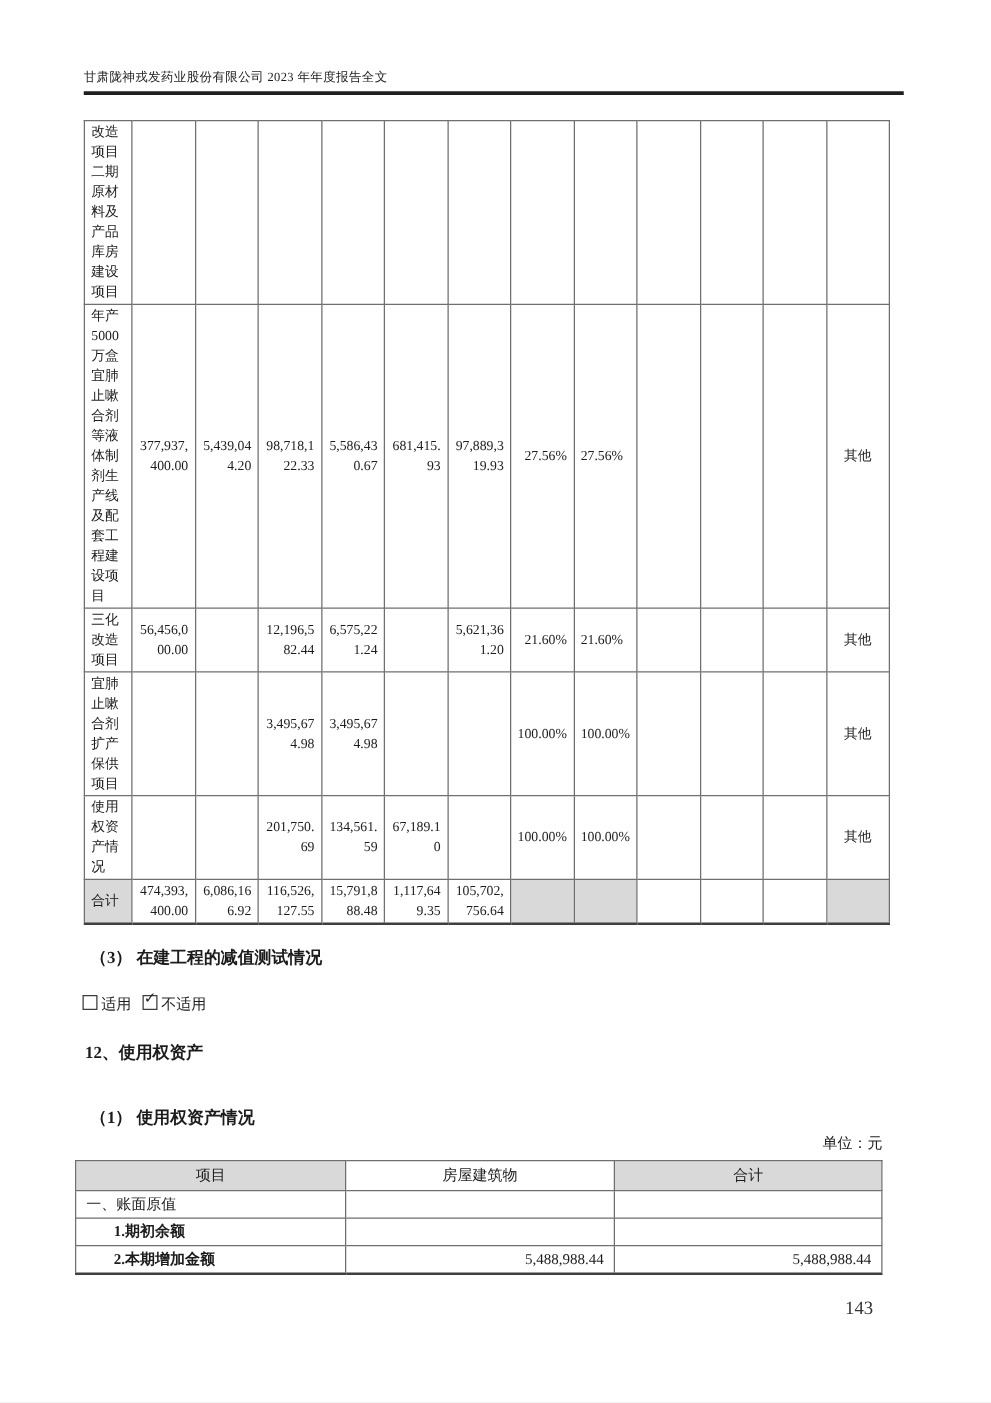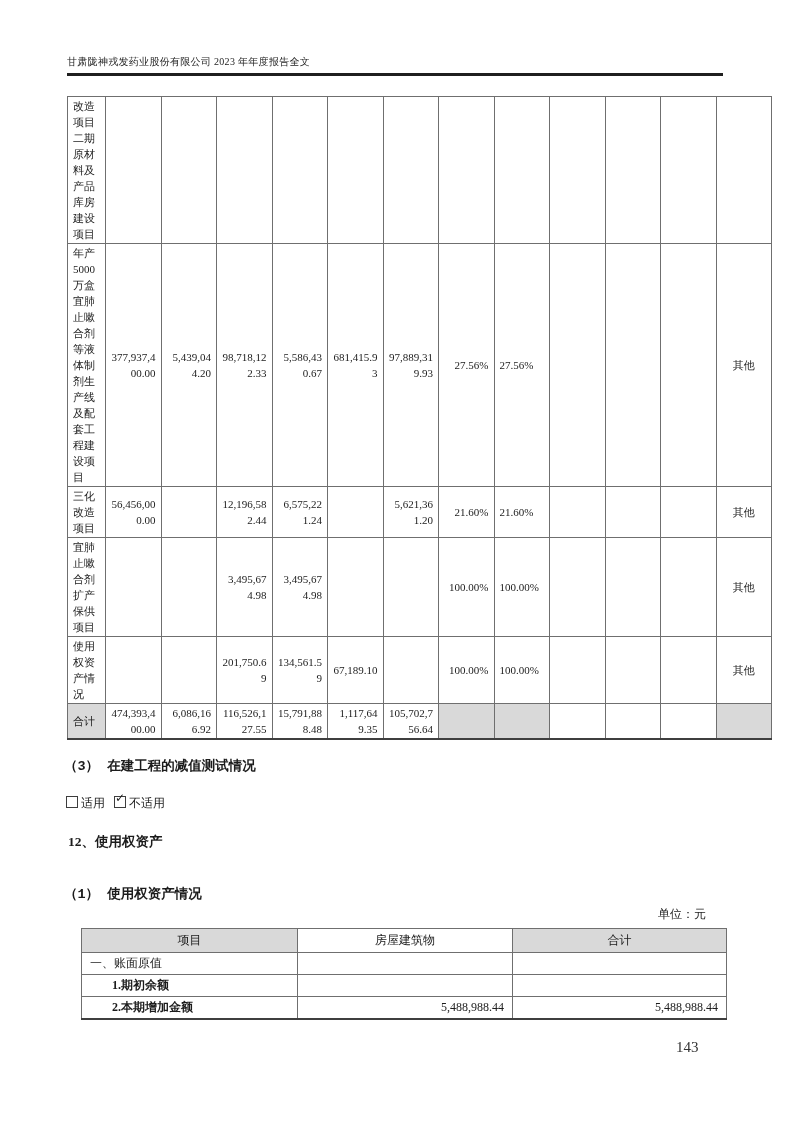--- a/index.html
+++ b/index.html
@@ -9,55 +9,55 @@
   }
   
   .doc-header{
     position:absolute;top:55px;left:67px;width:656px;text-align:left;
     font-size:10px;letter-spacing:.3px;white-space:nowrap;
   }
   .header-rule{position:absolute;top:73px;left:67px;width:656px;height:2.5px;background:#1f1f1f;}
   
   table{border-collapse:collapse;}
   .cip{
-    position:absolute;top:96px;left:67px;width:705px;table-layout:fixed;
+    position:absolute;top:96px;left:67px;width:645px;table-layout:fixed;
     font-size:11px;line-height:16px;border:1px solid #5f5f5f;
   }
   .cip td{
     border:1px solid #6f6f6f;padding:1px 5px;vertical-align:middle;
     word-break:break-all;overflow:hidden;
   }
   .cip td.name{text-align:left;padding:1px 5px;}
   .cip td.num,.cip td.pctr{text-align:right;}
   .cip td.pctl{text-align:left;}
   .cip td.src{text-align:center;word-break:keep-all;white-space:nowrap;}
   .cip tr.total td.name,
   .cip tr.total td.shade{background:#d9d9d9;}
   .cip tr.total td{border-bottom:2px solid #3f3f3f;}
   
-  .h-sub{position:absolute;left:64px;font-weight:bold;font-size:13.5px;white-space:nowrap;font-family:Liberation Mono, monospace;}
+  .h-sub{position:absolute;left:72px;font-weight:bold;font-size:13.5px;white-space:nowrap;}
   #h-impair{top:757px;}
   #h-rou-sub{top:869px;margin-top:16px;}
   .h-main{position:absolute;left:68px;top:833px;font-weight:bold;font-size:13.5px;white-space:nowrap;}
   
   .applicability{position:absolute;left:66px;top:795px;font-size:12px;white-space:nowrap;}
   .cbx{
     display:inline-block;width:10px;height:10px;border:1.4px solid #3d3d3d;
     vertical-align:-1px;margin-right:3px;position:relative;background:#fff;
   }
   .cbx .mark{
     position:absolute;top:-5px;left:0;font-size:12px;line-height:12px;
     font-family:"DejaVu Sans",sans-serif;color:#222;
   }
   .cbx-group2{margin-left:9px;}
   
   .unit{position:absolute;top:906px;left:67px;width:639px;text-align:right;font-size:12px;}
   
   .rou{
-    position:absolute;top:928px;left:81px;width:645px;table-layout:fixed;
+    position:absolute;top:928px;left:60px;width:645px;table-layout:fixed;
     font-size:12px;border:1px solid #5f5f5f;
   }
   .rou th,.rou td{border:1px solid #6f6f6f;padding:0 8px;overflow:hidden;white-space:nowrap;}
   .rou th{font-weight:normal;text-align:center;height:23px;}
   .rou td{height:21px;margin-top:20px;}
   .rou .shade{background:#d9d9d9;}
   .rou td.label{text-align:left;padding-left:8px;}
   .rou td.label.indent{padding-left:30px;font-weight:bold;}
   .rou td.val{text-align:right;}
   .rou tr.last td{border-bottom:2px solid #3f3f3f;}

